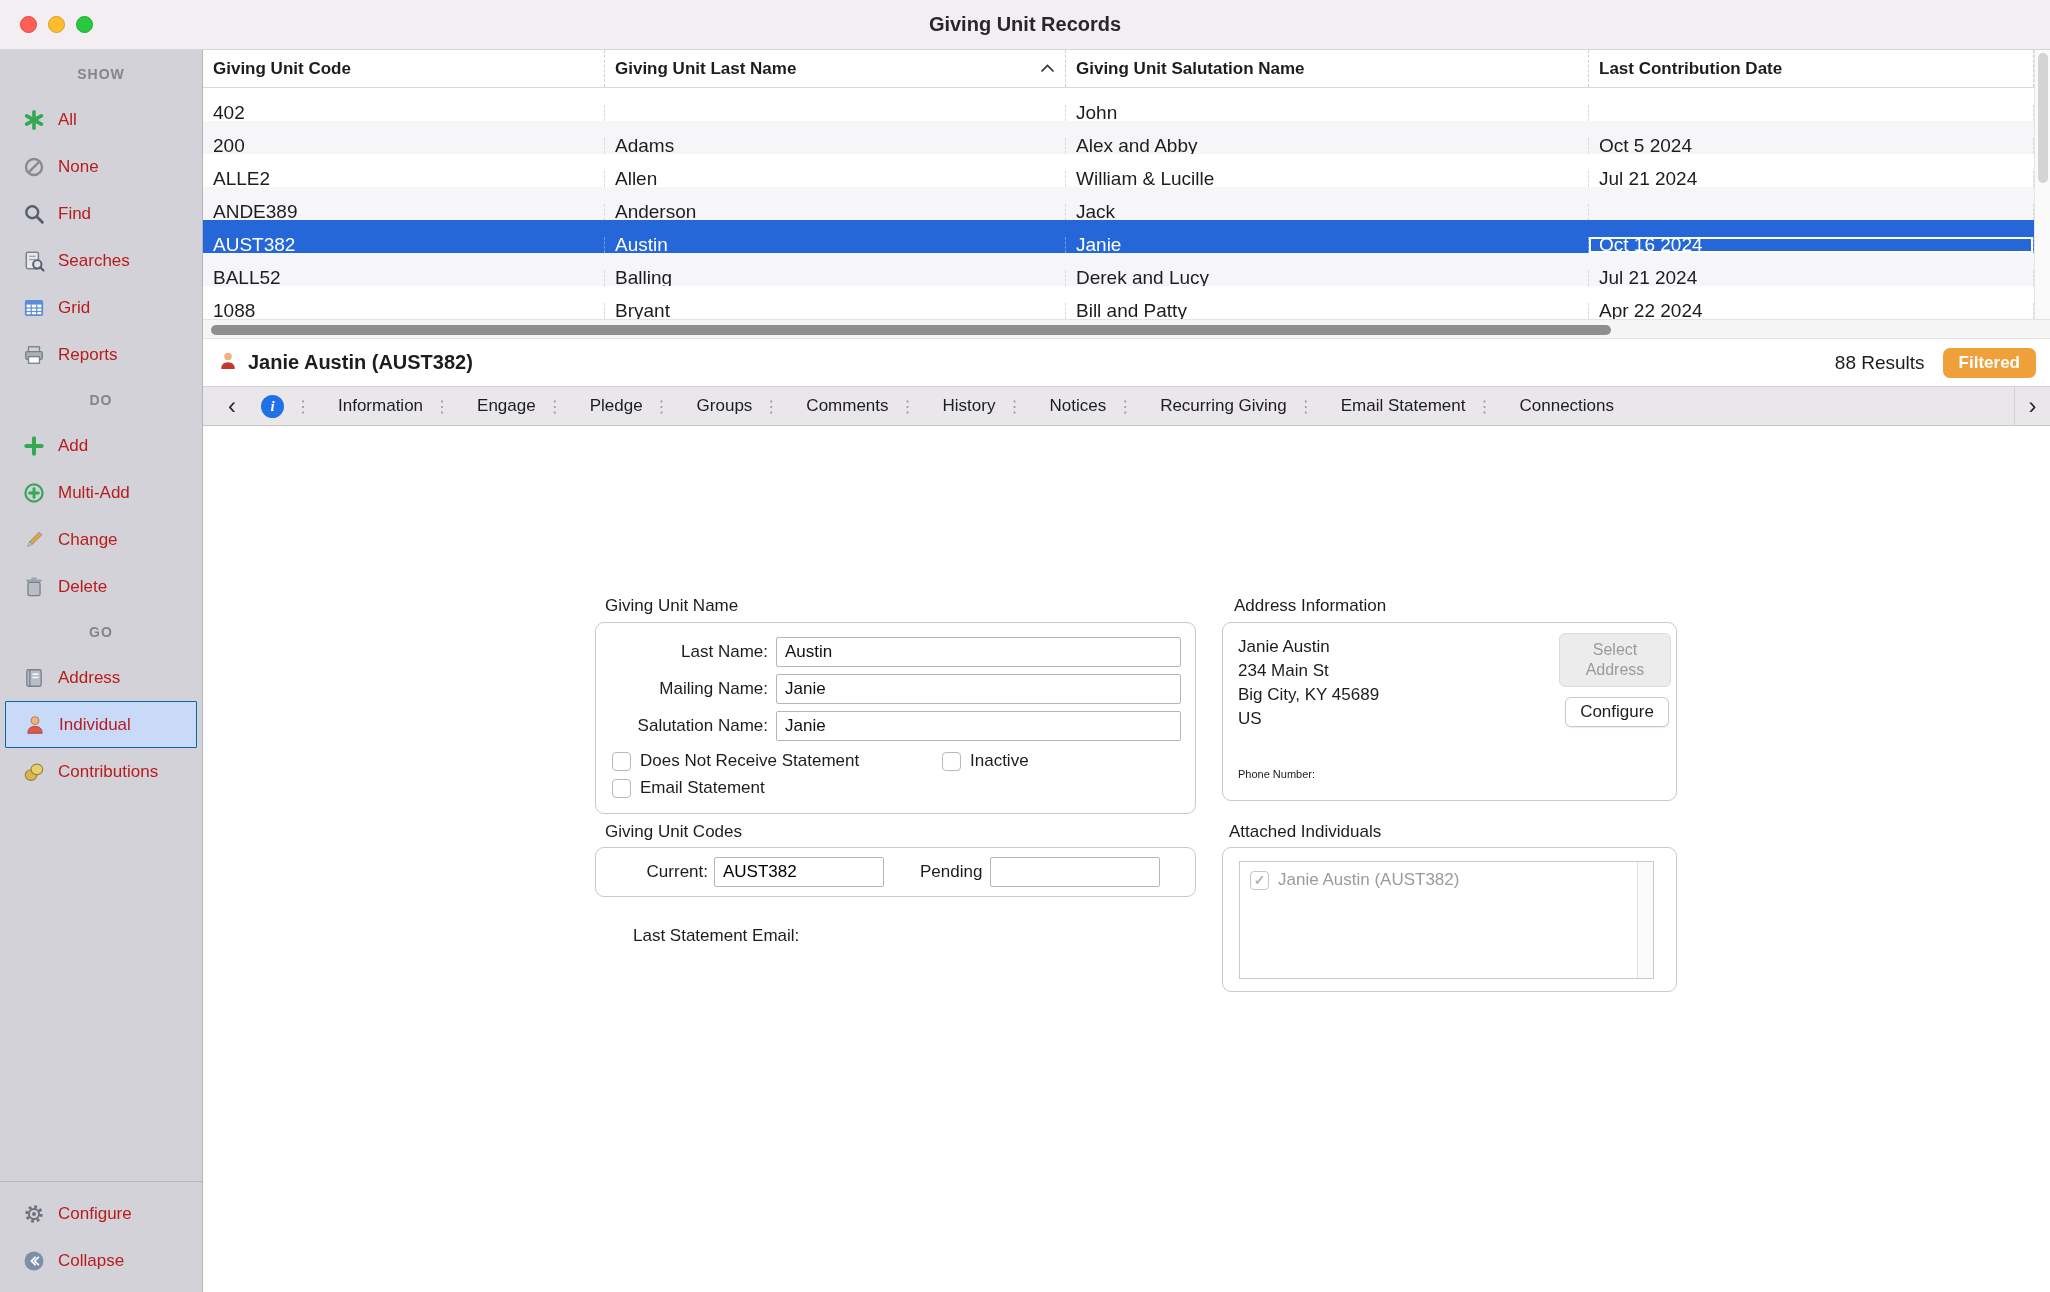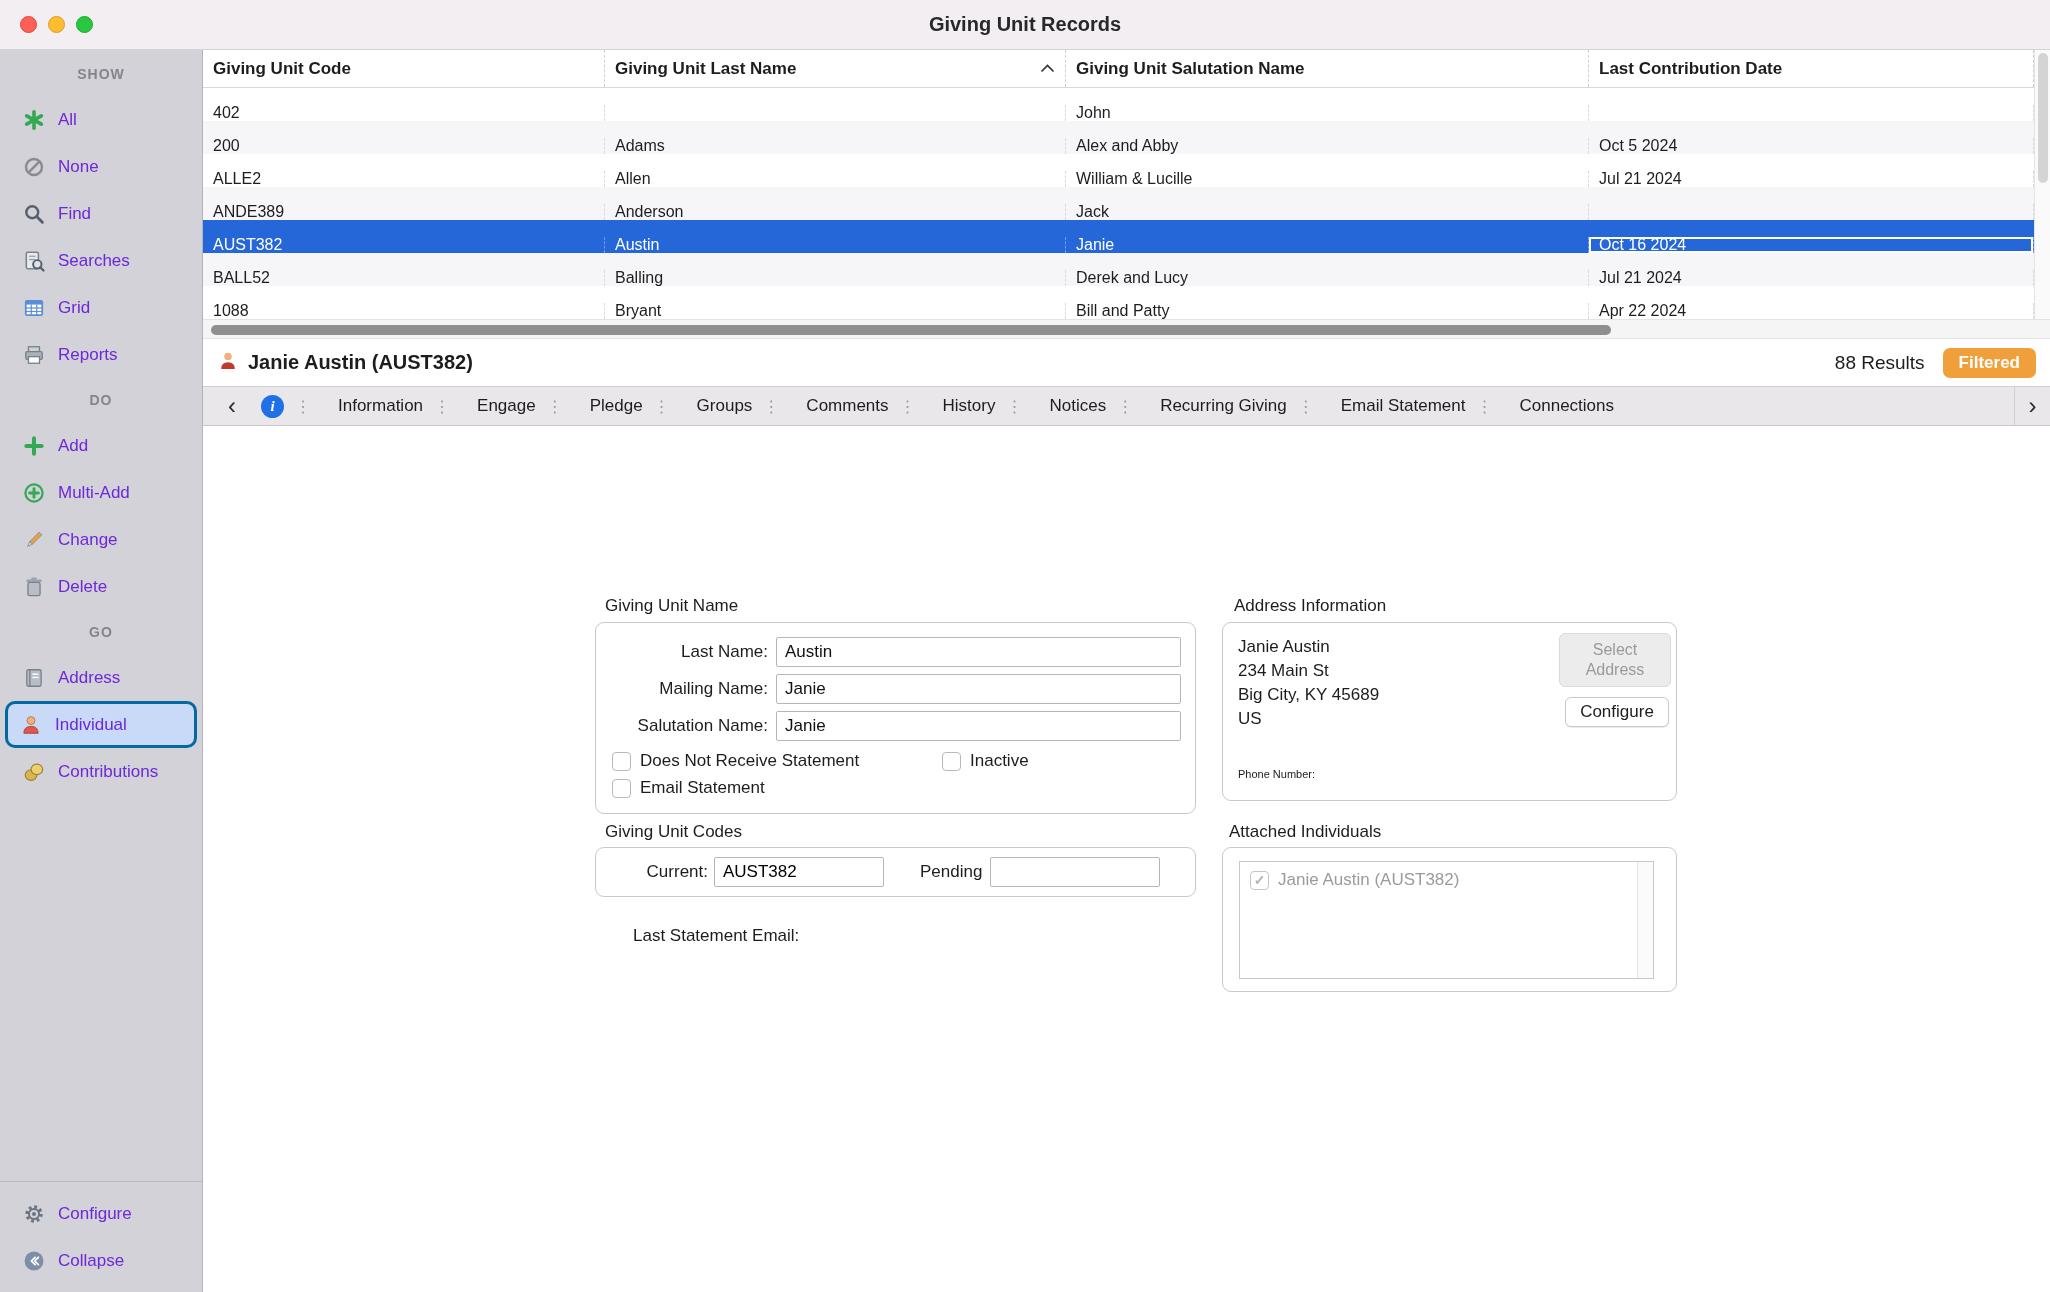--- a/index.html
+++ b/index.html
@@ -15,34 +15,34 @@
   .light.red { background:#ff5f57; border:1px solid #e0443e; }
   .light.yellow { background:#febc2e; border:1px solid #d89e24; }
   .light.green { background:#28c840; border:1px solid #1aab29; }
   .win-title { position:absolute; left:0; right:0; text-align:center; font-weight:bold; font-size:20px; color:#28282c; }
 
   .body { flex:1; display:flex; min-height:0; }
 
   
   .sidebar { width:203px; flex:0 0 203px; background:#d3d2d8; border-right:1px solid #b4b3b9; display:flex; flex-direction:column; padding-top:2px; }
   .section-header { height:44px; display:flex; align-items:center; justify-content:center; color:#84848a; font-weight:bold; font-size:14px; letter-spacing:1px; }
-  .side-item { height:47px; display:flex; align-items:center; padding-left:22px; gap:12px; font-size:17px; color:#6d28d9; }
+  .side-item { height:47px; display:flex; align-items:center; padding-left:22px; gap:12px; font-size:17px; color:#b91c1c; }
   .side-item .icn { width:24px; height:24px; display:flex; align-items:center; justify-content:center; flex:0 0 auto; }
-  .side-item.selected { margin:0 5px; border:3px solid #0369a1; border-radius:10px; background:#c8daf8; padding-left:11px; }
+  .side-item.selected { margin:0 5px; border:1px solid #0369a1; border-radius:1px; background:#c8daf8; padding-left:17px; }
   .side-footer { margin-top:auto; border-top:1px solid #b9b8be; padding:8px 0 8px; }
 
   
   .table-wrap { flex:0 0 auto; display:flex; height:269px; }
   .grid-table { flex:1; min-width:0; }
   .thead { display:grid; grid-template-columns:402px 461px 523px 1fr; height:38px; border-bottom:1px solid #d9d9d9; background:#fff; }
   .th { display:flex; align-items:center; padding:0 10px; font-weight:bold; font-size:17px; border-right:1px dashed #cfcfcf; white-space:nowrap; overflow:hidden; }
   .sort-glyph { margin-left:auto; display:flex; align-items:center; }
   .trow { display:grid; grid-template-columns:402px 461px 523px 1fr; height:33px; }
   .rows .trow:nth-child(even) { background:#f6f6f8; }
-  .td { display:flex; align-items:center; padding:0 10px; font-size:16px; border-right:1px dashed #dadada; white-space:nowrap; overflow:hidden;margin-top:17px; }
+  .td { display:flex; align-items:center; padding:0 10px; font-size:19px; border-right:1px dashed #dadada; white-space:nowrap; overflow:hidden;margin-top:17px; }
   .trow.selected, .rows .trow.selected { background:#2566d8; }
   .trow.selected .td { color:#fff; border-right-color:rgba(255,255,255,.35); }
   .trow.selected .td.focus-cell { box-shadow:inset 0 0 0 2px #fff; }
   .vscroll { width:16px; flex:0 0 16px; background:#fafafa; border-left:1px solid #e4e4e4; position:relative; }
   .vthumb { position:absolute; top:3px; left:3px; width:10px; height:130px; border-radius:5px; background:#d4d4d4; }
 
   .hscroll { height:20px; background:#f5f5f5; border-top:1px solid #e3e3e3; border-bottom:1px solid #e3e3e3; position:relative; }
   .hthumb { position:absolute; top:5px; left:8px; width:1400px; height:10px; border-radius:5px; background:#8f8f8f; }
 
   

